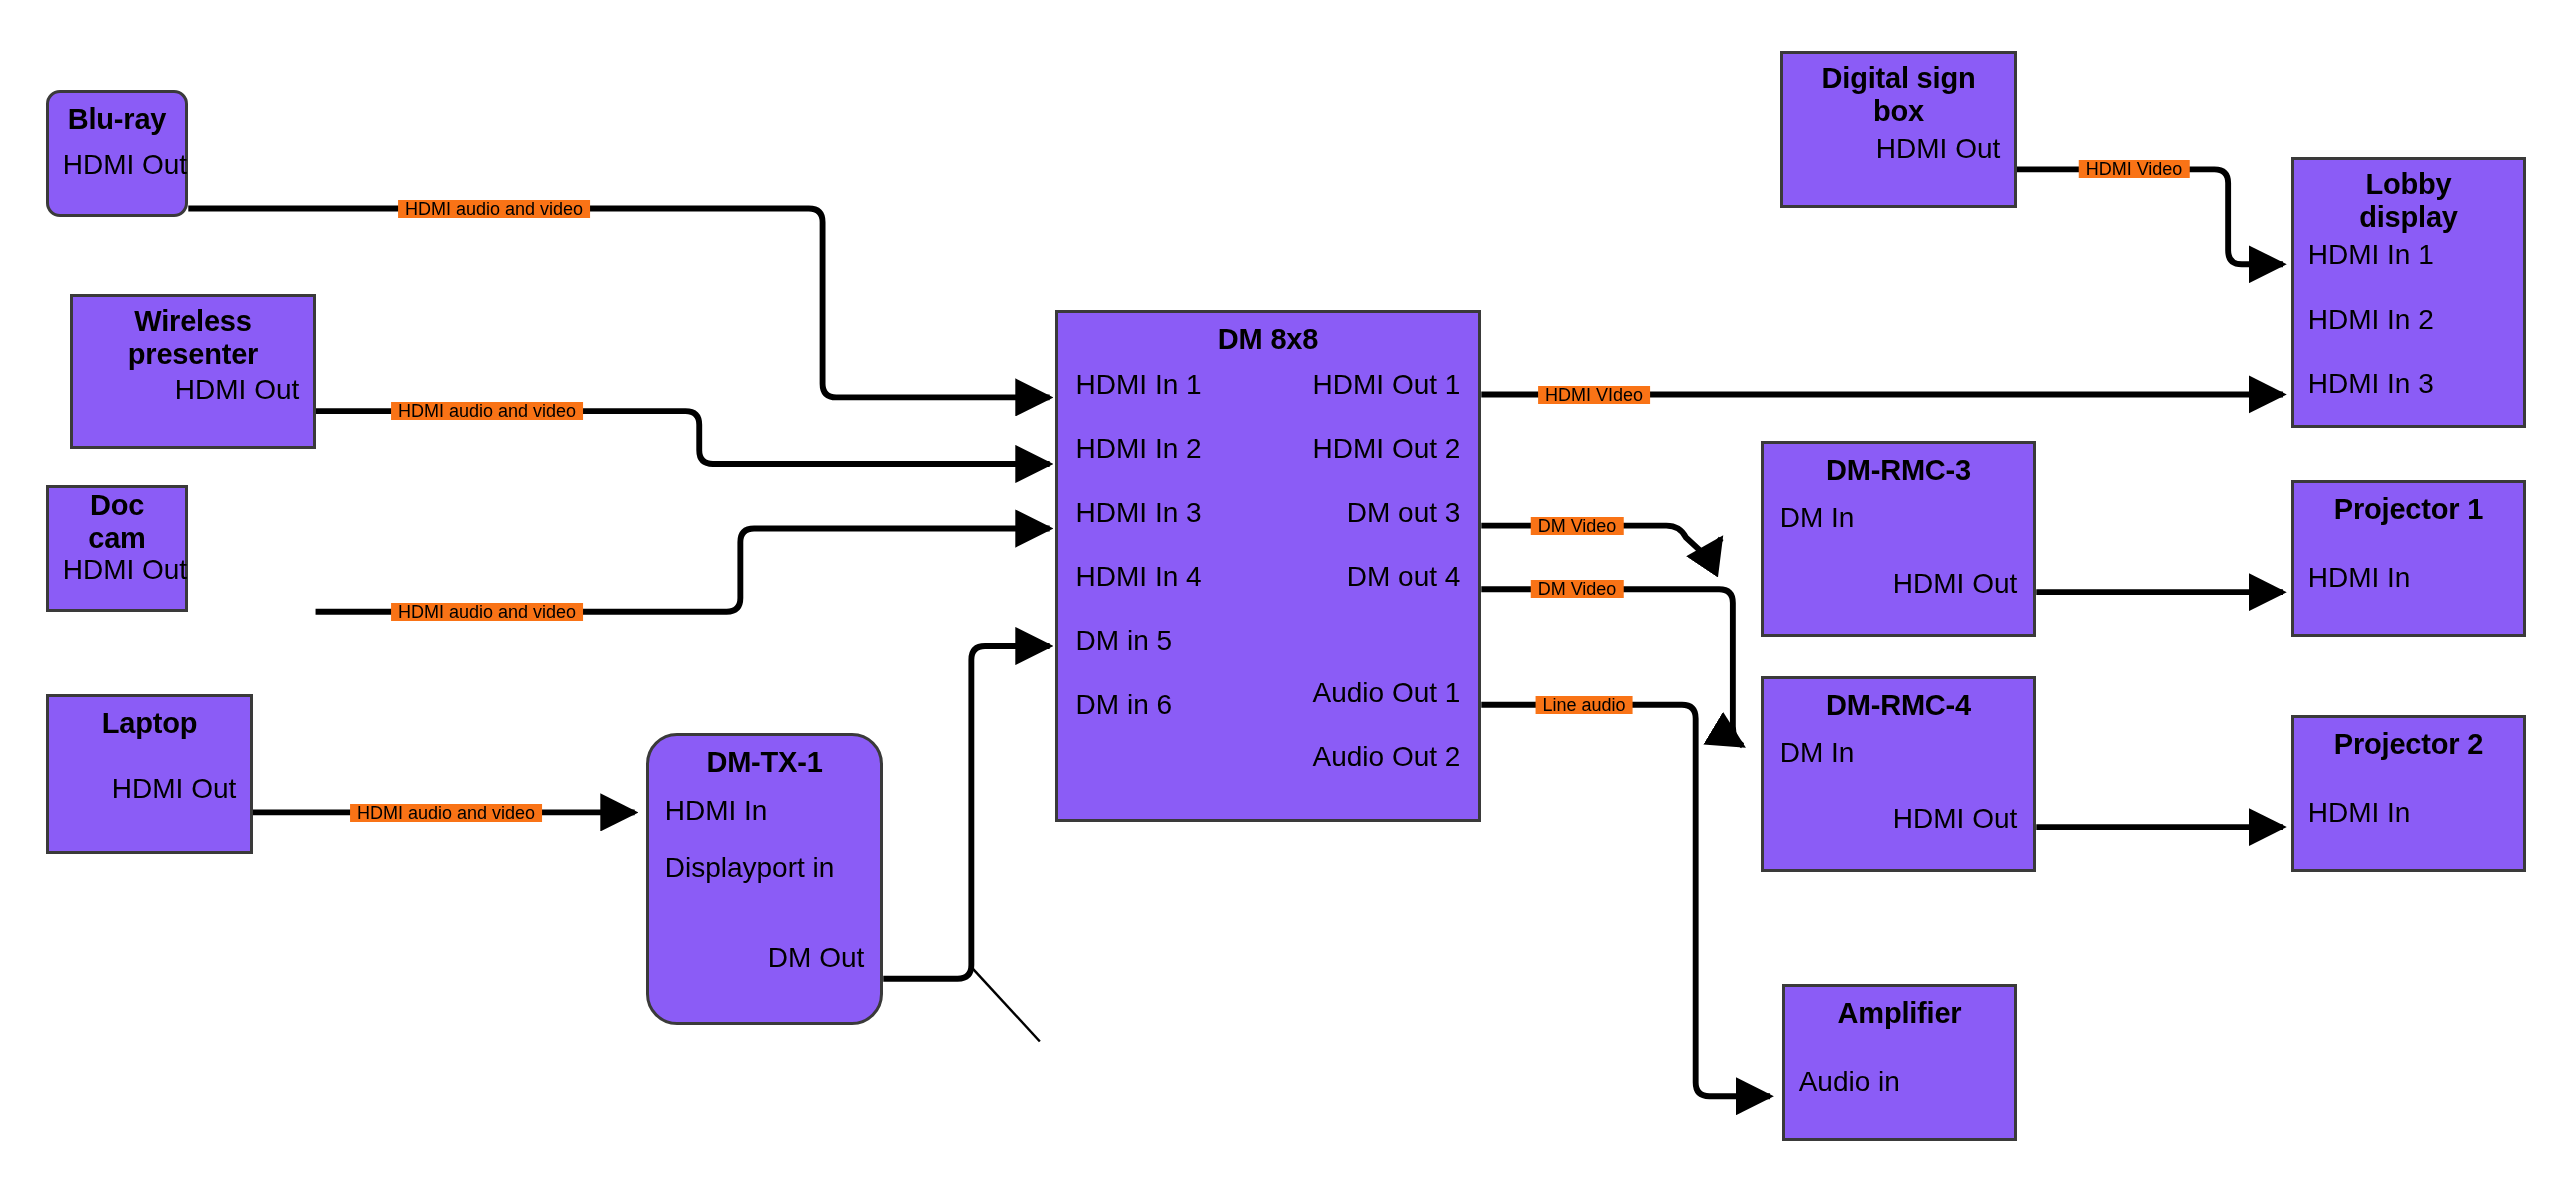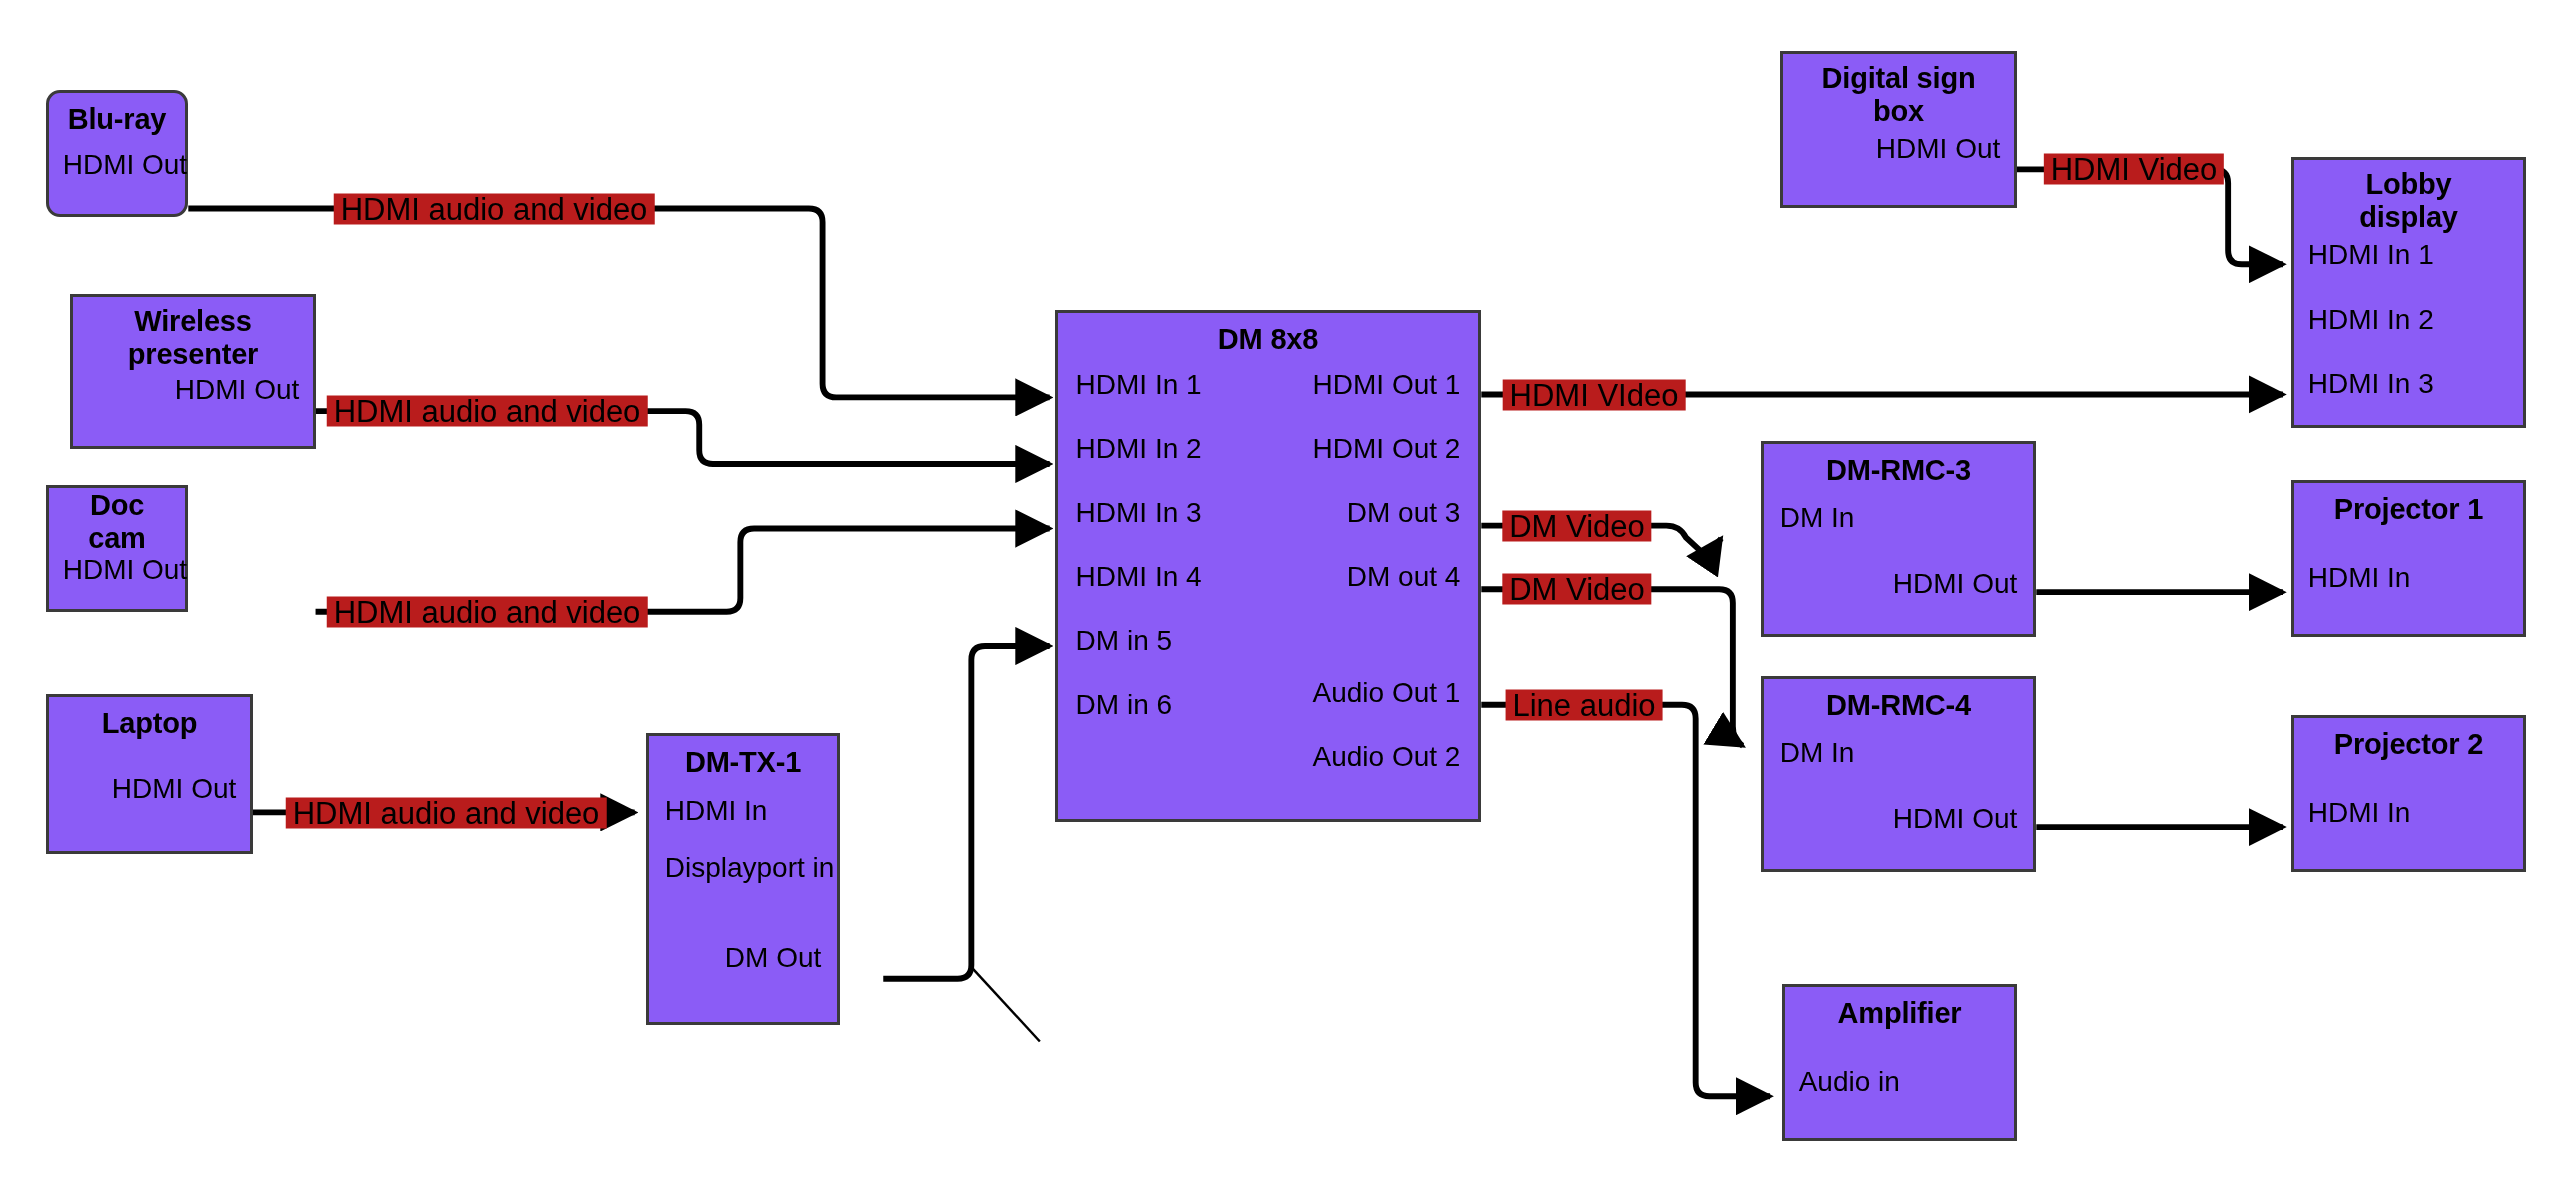--- a/index.html
+++ b/index.html
@@ -32,24 +32,24 @@
     font-weight:normal;
     line-height:1.1;
     white-space:nowrap;
   }
   .port.left{text-align:left;}
   .port.right{text-align:right;}
 
   
   .wire-label{
     position:absolute;
-    font-size:31px;
+    font-size:18px;
     line-height:1;
     white-space:nowrap;
-    background:#b91c1c;
+    background:#f97316;
     padding:0 6.9px;
     transform:translate(-50%,-50%);
   }
 
   .callout{
     position:absolute;
     border:2.9px dotted #333333;
     background:#ffffff;
     box-sizing:border-box;
     display:flex;
@@ -113,21 +113,21 @@
   <div class="node" style="left:46px;top:485px;width:142px;height:127px;padding:9.8px 13.7px 11.7px 13.7px;justify-content:center;">
     <div class="node-title">Doc cam</div>
     <div class="port right" style="margin-top:auto;margin-bottom:19.6px;">HDMI Out</div>
   </div>
 
   <div class="node" style="left:46px;top:694px;width:207px;height:160px;padding:9.8px 13.7px 11.7px 13.7px;">
     <div class="node-title">Laptop</div>
     <div class="port right" style="margin-top:auto;margin-bottom:35px;">HDMI Out</div>
   </div>
 
-  <div class="node" style="left:646px;top:733px;width:194px;height:292px;padding:9.8px 15.7px 13.7px 15.7px;">
+  <div class="node" style="left:646px;top:733px;width:237px;height:292px;padding:9.8px 15.7px 13.7px 15.7px;border-radius:31px;">
     <div class="node-title">DM-TX-1</div>
     <div class="port left" style="margin-top:17.6px;">HDMI In</div>
     <div class="port left" style="margin-top:25.5px;">Displayport in</div>
     <div class="port right" style="margin-top:auto;margin-bottom:35px;">DM Out</div>
   </div>
 
 
   <div class="node" style="left:1055px;top:310px;width:426px;height:512px;padding:9.8px 17.6px 13.7px 17.6px;">
     <div class="node-title">DM 8x8</div>
     <div style="position:relative;flex:1;margin-top:13.7px;">

